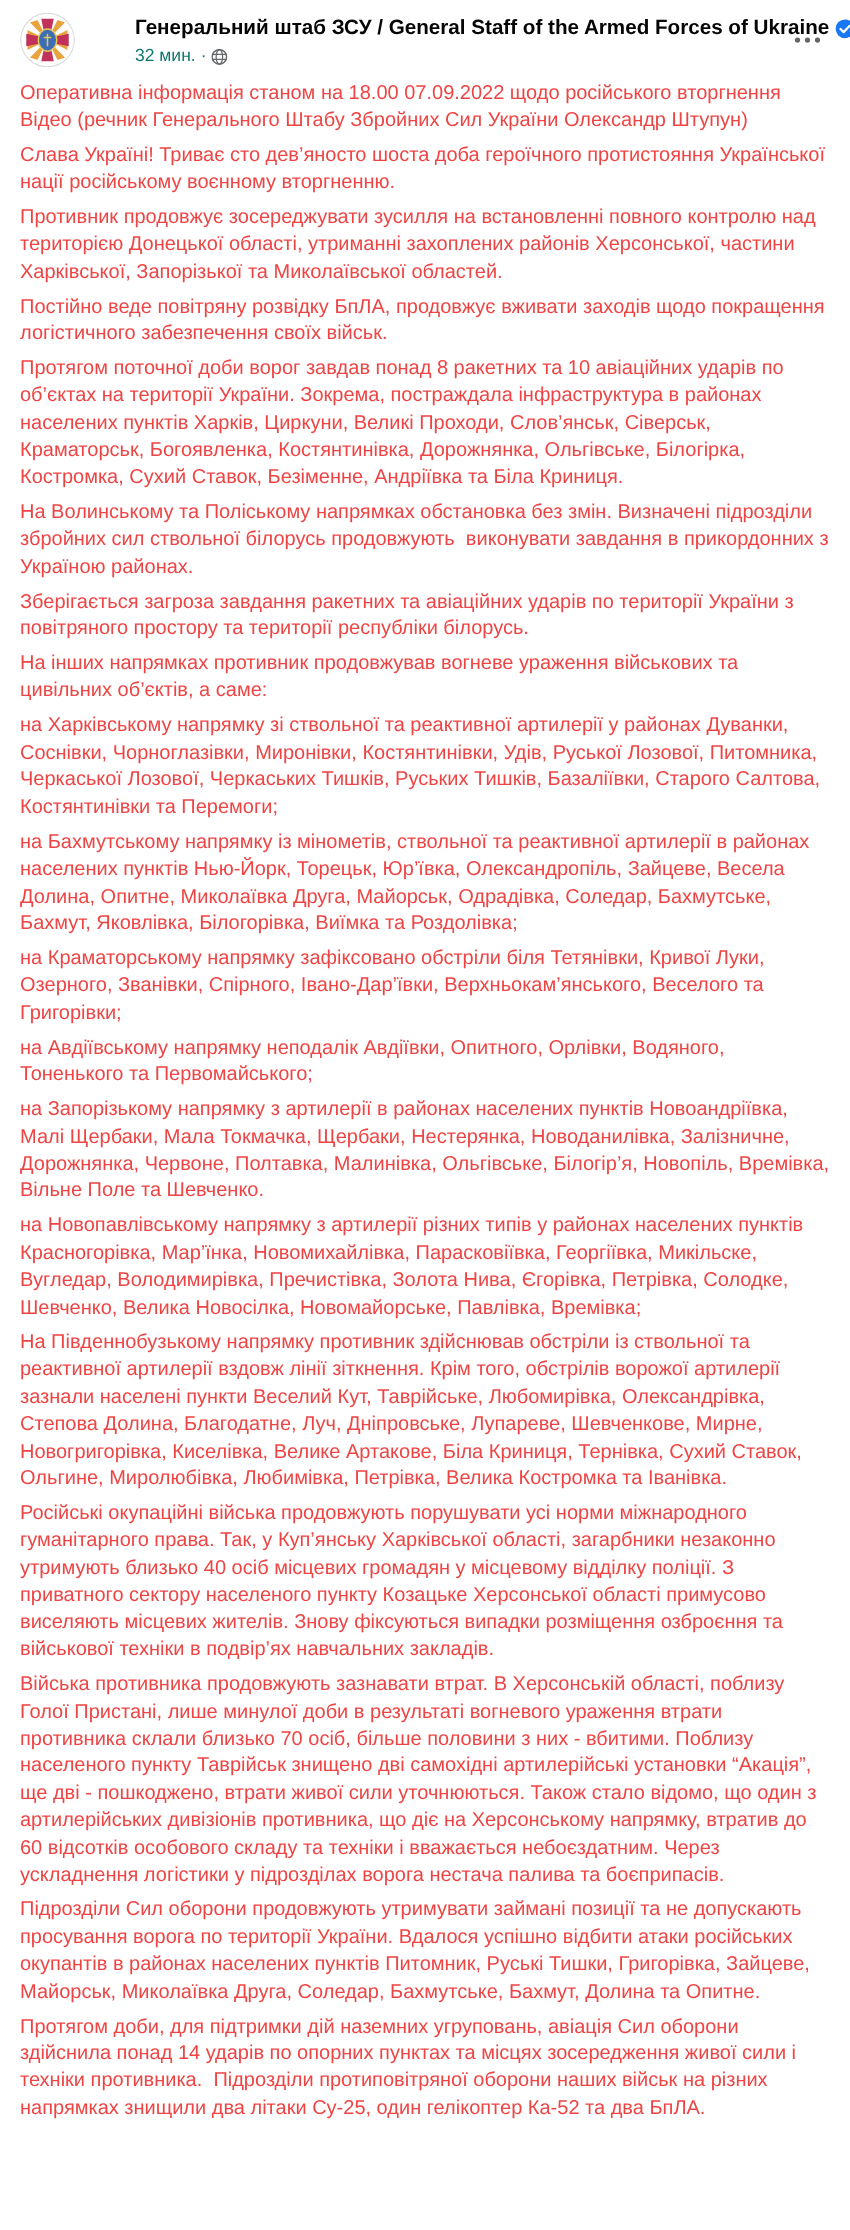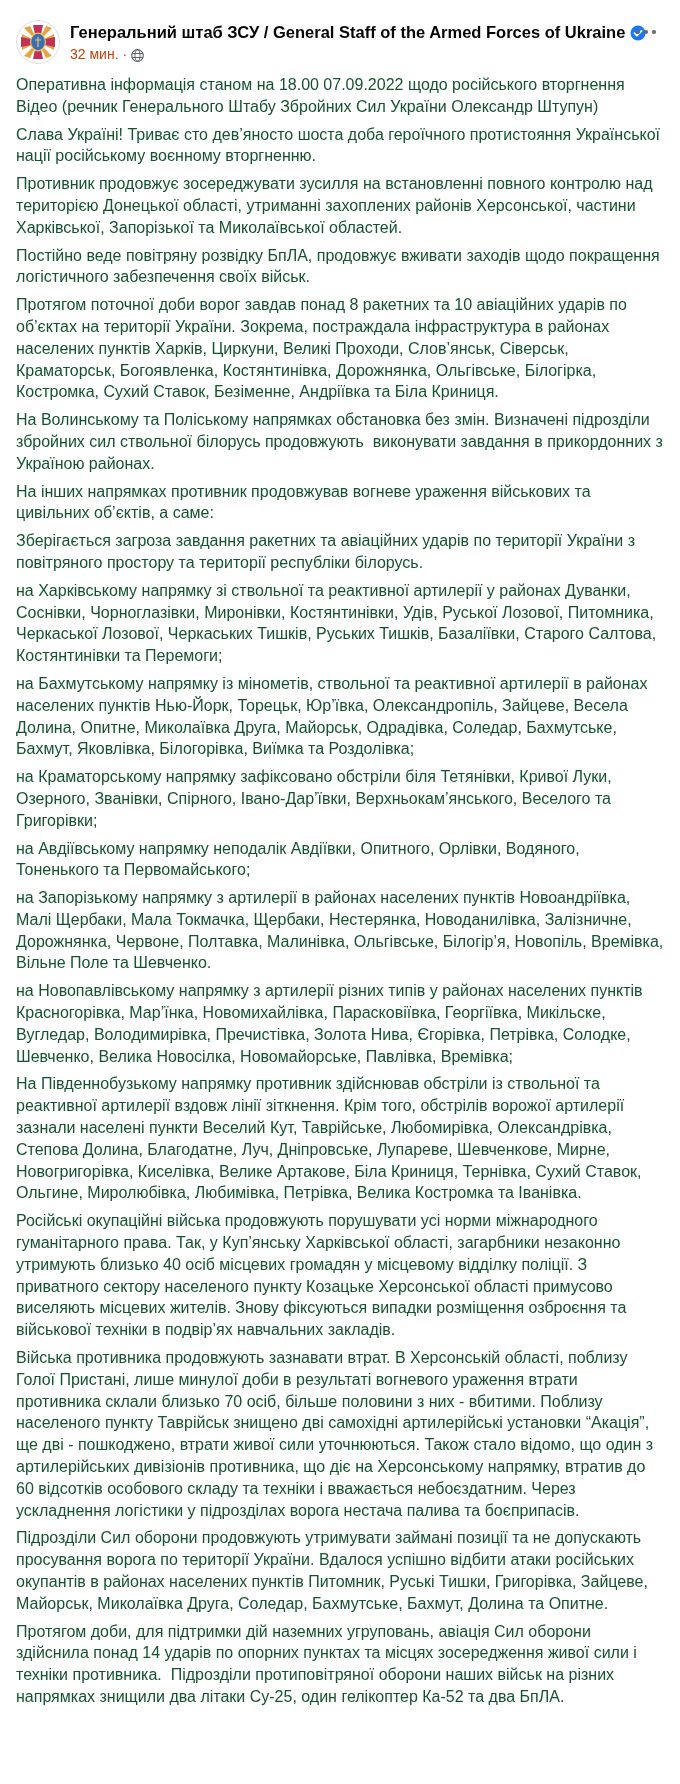--- a/index.html
+++ b/index.html
@@ -8,59 +8,60 @@
     font-family: "Liberation Sans", "DejaVu Sans", sans-serif;
     color: #050505;
     -webkit-font-smoothing: antialiased;
   }
   .post { position: relative; width: 680px; background: #fff; }
 
   
   .post-header {
     display: flex;
     align-items: flex-start;
-    padding: 20px 16px 4px 16px;
+    padding: 10px 16px 4px 16px;
+    gap: 38px;
   }
   .avatar {
     width: 44px; height: 44px;
     border-radius: 50%;
     flex: 0 0 44px;
     overflow: hidden;
     background: #fff;
   }
   .header-text { margin-left: 10px; padding-top: 2px; min-width: 0; }
   .author-row { display: flex; align-items: center; gap: 5px; }
   .author-name {
     font-size: 16.5px;
     font-weight: 700;
     color: #050505;
     line-height: 21px;
     white-space: nowrap;
   }
   .verified { width: 16px; height: 16px; flex: 0 0 16px; margin-top: 1px; }
   .meta-row {
     display: flex; align-items: center; gap: 4px;
-    font-size: 14px; color: #c2410c; line-height: 18px; margin-top: 2px; text-align: center;
+    font-size: 14px; color: #0f766e; line-height: 18px; margin-top: 2px; text-align: center;
   }
   .globe { width: 13px; height: 13px; display: inline-block; }
   .more-btn {
     position: absolute; top: 18px; right: 18px;
     width: 32px; height: 24px;
     display: flex; align-items: center; justify-content: center;
     border: none; background: transparent; cursor: pointer;
     border-radius: 6px;
   }
 
   
   .post-body { padding: 6px 16px 14px 16px; }
   .post-body p {
     margin: 0 0 6px 0;
     font-size: 16px;
     line-height: 21.8px;
-    color: #14532d;
+    color: #ef4444;
     white-space: pre-wrap;
   }
   .post-body p:last-child { margin-bottom: 0; }
 </style>
 </head>
 <body>
 
 <div class="post">
 
   <div class="post-header">
@@ -131,22 +132,22 @@
   </div>
 
   <div class="post-body">
       <p>Оперативна інформація станом на 18.00 07.09.2022 щодо російського вторгнення
 Відео (речник Генерального Штабу Збройних Сил України Олександр Штупун)</p>
       <p>Слава Україні! Триває сто дев’яносто шоста доба героїчного протистояння Української нації російському воєнному вторгненню.</p>
       <p>Противник продовжує зосереджувати зусилля на встановленні повного контролю над територією Донецької області, утриманні захоплених районів Херсонської, частини Харківської, Запорізької та Миколаївської областей.</p>
       <p>Постійно веде повітряну розвідку БпЛА, продовжує вживати заходів щодо покращення логістичного забезпечення своїх військ.</p>
       <p>Протягом поточної доби ворог завдав понад 8 ракетних та 10 авіаційних ударів по об’єктах на території України. Зокрема, постраждала інфраструктура в районах населених пунктів Харків, Циркуни, Великі Проходи, Слов’янськ, Сіверськ, Краматорськ, Богоявленка, Костянтинівка, Дорожнянка, Ольгівське, Білогірка, Костромка, Сухий Ставок, Безіменне, Андріївка та Біла Криниця.</p>
       <p>На Волинському та Поліському напрямках обстановка без змін. Визначені підрозділи збройних сил ствольної білорусь продовжують  виконувати завдання в прикордонних з Україною районах.</p>
+      <p>Зберігається загроза завдання ракетних та авіаційних ударів по території України з повітряного простору та території республіки білорусь.</p>
       <p>На інших напрямках противник продовжував вогневе ураження військових та цивільних об’єктів, а саме:</p>
-      <p>Зберігається загроза завдання ракетних та авіаційних ударів по території України з повітряного простору та території республіки білорусь.</p>
       <p>на Харківському напрямку зі ствольної та реактивної артилерії у районах Дуванки, Соснівки, Чорноглазівки, Миронівки, Костянтинівки, Удів, Руської Лозової, Питомника, Черкаської Лозової, Черкаських Тишків, Руських Тишків, Базаліївки, Старого Салтова, Костянтинівки та Перемоги;</p>
       <p>на Бахмутському напрямку із мінометів, ствольної та реактивної артилерії в районах населених пунктів Нью-Йорк, Торецьк, Юр’ївка, Олександропіль, Зайцеве, Весела Долина, Опитне, Миколаївка Друга, Майорськ, Одрадівка, Соледар, Бахмутське, Бахмут, Яковлівка, Білогорівка, Виїмка та Роздолівка;</p>
       <p>на Краматорському напрямку зафіксовано обстріли біля Тетянівки, Кривої Луки, Озерного, Званівки, Спірного, Івано-Дар’ївки, Верхньокам’янського, Веселого та Григорівки;</p>
       <p>на Авдіївському напрямку неподалік Авдіївки, Опитного, Орлівки, Водяного, Тоненького та Первомайського;</p>
       <p>на Запорізькому напрямку з артилерії в районах населених пунктів Новоандріївка, Малі Щербаки, Мала Токмачка, Щербаки, Нестерянка, Новоданилівка, Залізничне, Дорожнянка, Червоне, Полтавка, Малинівка, Ольгівське, Білогір’я, Новопіль, Времівка, Вільне Поле та Шевченко.</p>
       <p>на Новопавлівському напрямку з артилерії різних типів у районах населених пунктів Красногорівка, Мар’їнка, Новомихайлівка, Парасковіївка, Георгіївка, Микільске, Вугледар, Володимирівка, Пречистівка, Золота Нива, Єгорівка, Петрівка, Солодке, Шевченко, Велика Новосілка, Новомайорське, Павлівка, Времівка;</p>
       <p>На Південнобузькому напрямку противник здійснював обстріли із ствольної та реактивної артилерії вздовж лінії зіткнення. Крім того, обстрілів ворожої артилерії зазнали населені пункти Веселий Кут, Таврійське, Любомирівка, Олександрівка, Степова Долина, Благодатне, Луч, Дніпровське, Лупареве, Шевченкове, Мирне, Новогригорівка, Киселівка, Велике Артакове, Біла Криниця, Тернівка, Сухий Ставок, Ольгине, Миролюбівка, Любимівка, Петрівка, Велика Костромка та Іванівка.</p>
       <p>Російські окупаційні війська продовжують порушувати усі норми міжнародного гуманітарного права. Так, у Куп’янську Харківської області, загарбники незаконно утримують близько 40 осіб місцевих громадян у місцевому відділку поліції. З приватного сектору населеного пункту Козацьке Херсонської області примусово виселяють місцевих жителів. Знову фіксуються випадки розміщення озброєння та військової техніки в подвір’ях навчальних закладів.</p>
       <p>Війська противника продовжують зазнавати втрат. В Херсонській області, поблизу Голої Пристані, лише минулої доби в результаті вогневого ураження втрати противника склали близько 70 осіб, більше половини з них - вбитими. Поблизу населеного пункту Таврійськ знищено дві самохідні артилерійські установки “Акація”, ще дві - пошкоджено, втрати живої сили уточнюються. Також стало відомо, що один з артилерійських дивізіонів противника, що діє на Херсонському напрямку, втратив до 60 відсотків особового складу та техніки і вважається небоєздатним. Через ускладнення логістики у підрозділах ворога нестача палива та боєприпасів.</p>
       <p>Підрозділи Сил оборони продовжують утримувати займані позиції та не допускають просування ворога по території України. Вдалося успішно відбити атаки російських окупантів в районах населених пунктів Питомник, Руські Тишки, Григорівка, Зайцеве, Майорськ, Миколаївка Друга, Соледар, Бахмутське, Бахмут, Долина та Опитне.</p>

